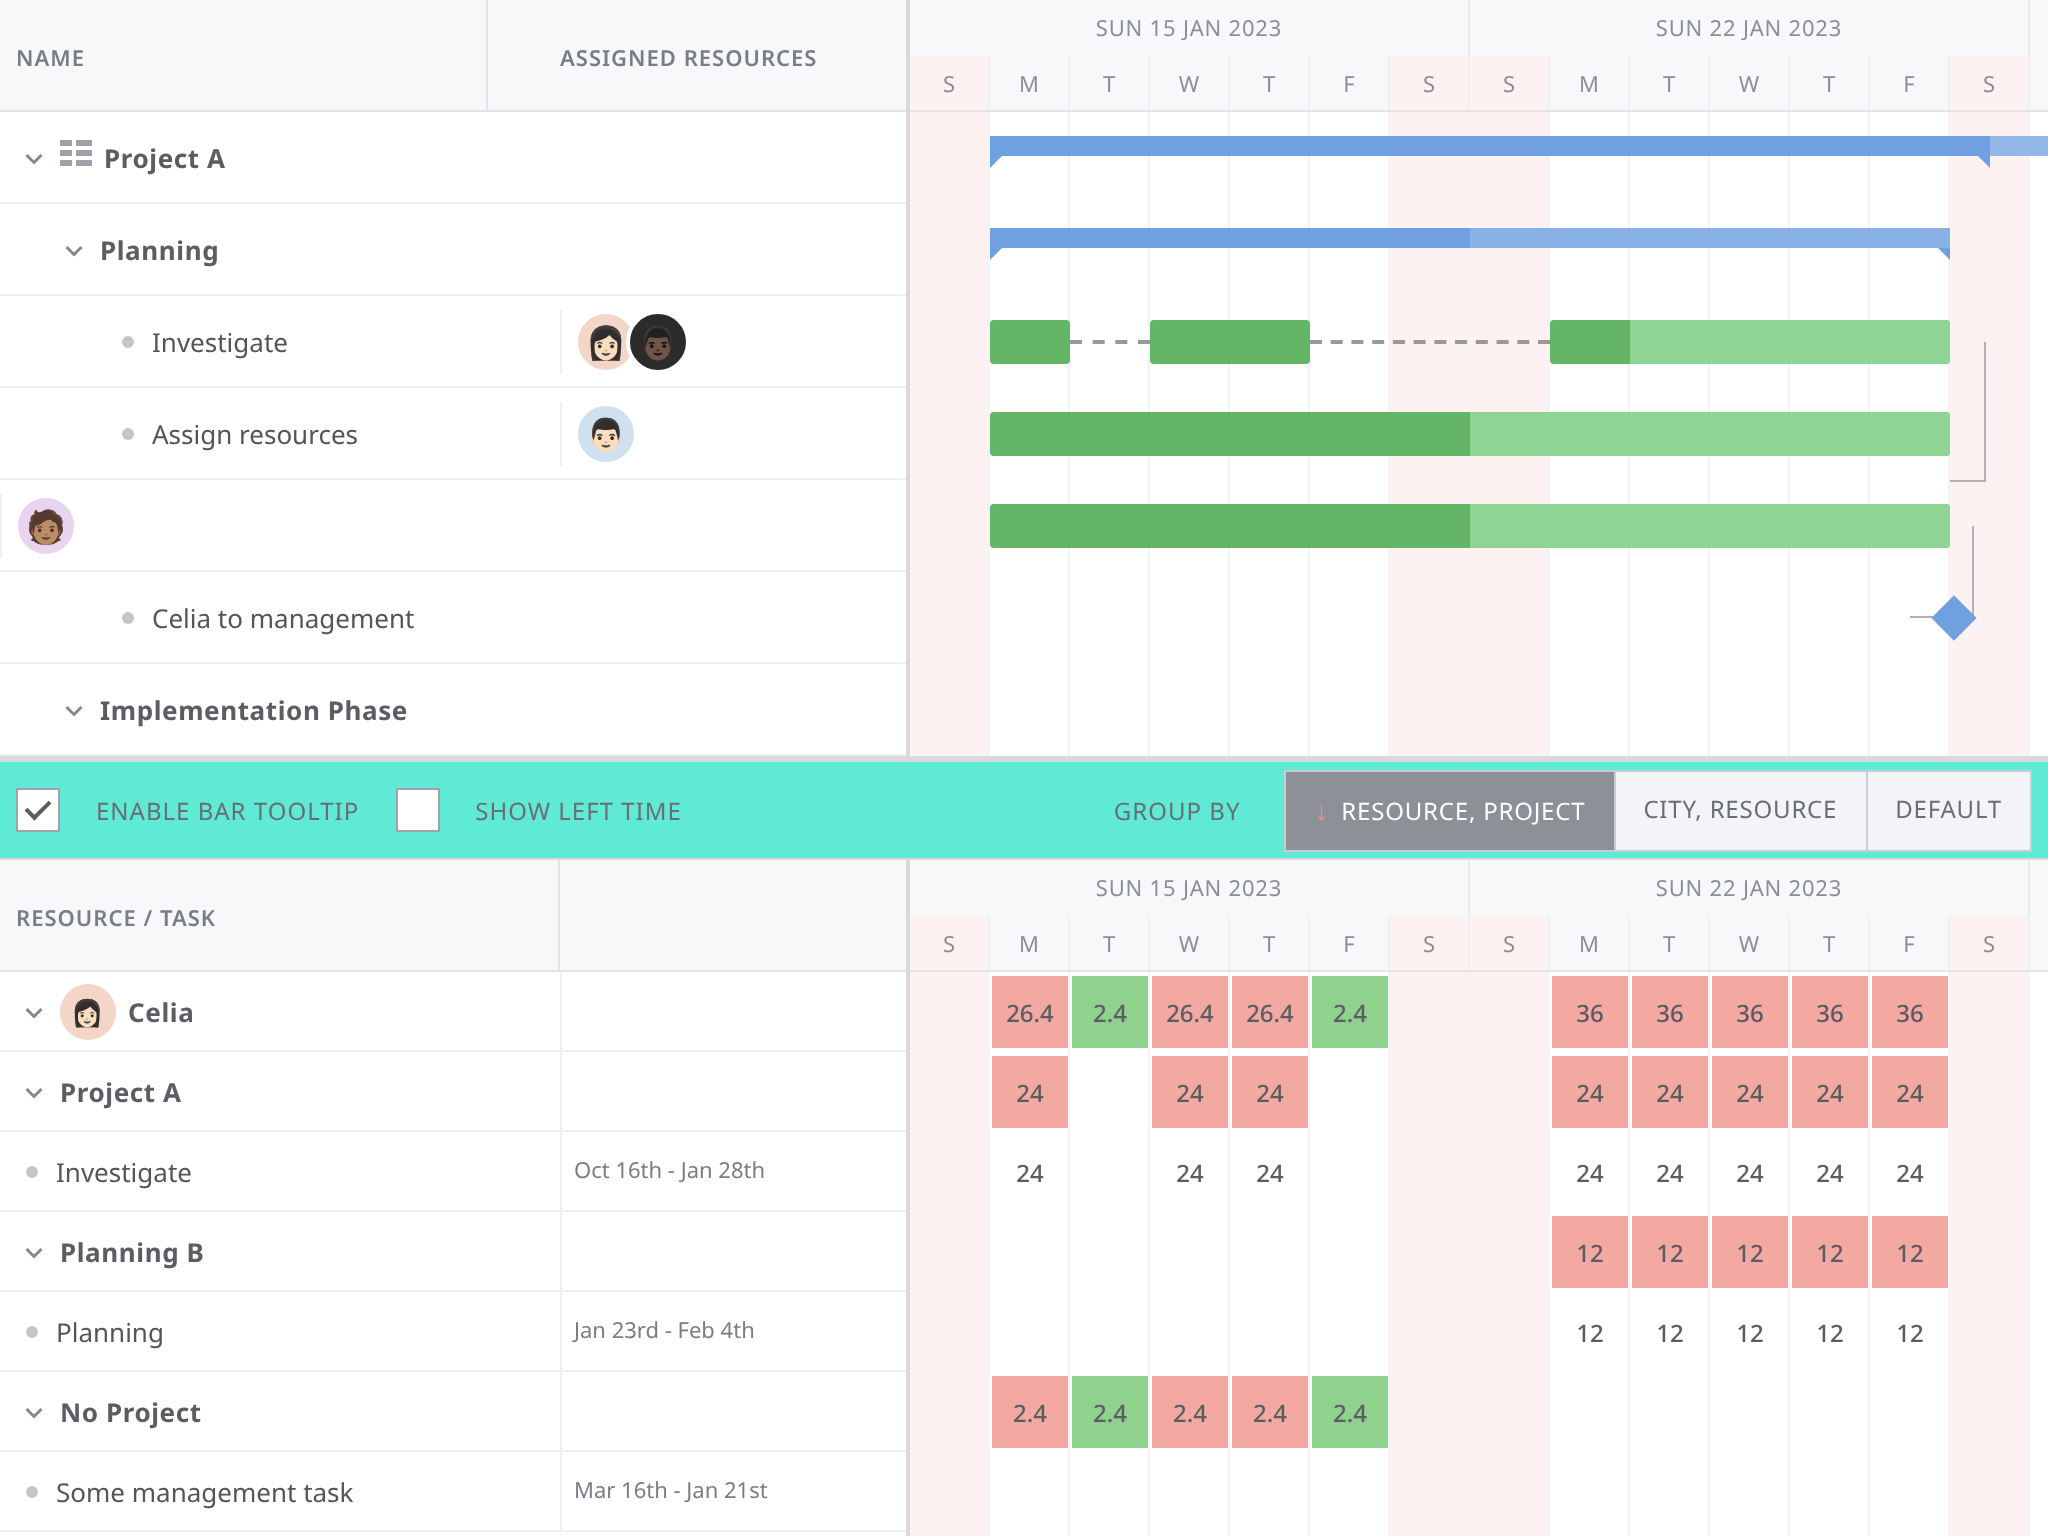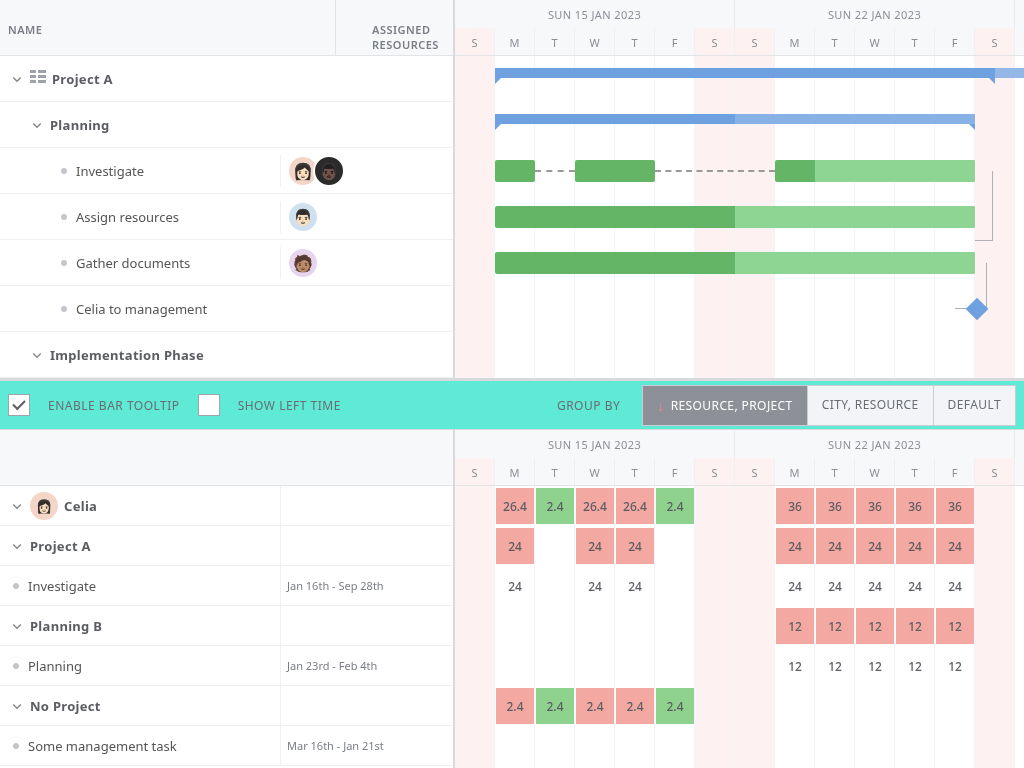--- a/index.html
+++ b/index.html
@@ -5,21 +5,21 @@
   * { box-sizing: border-box; margin: 0; padding: 0; font-family: system-ui, -apple-system, sans-serif; }
   body { background: #fff; color: #555; font-size: 13px; width: 1024px; height: 768px; overflow: hidden; }
 
   
   .gantt-top { height: 380px; display: flex; border-bottom: 2px solid #d8d9dc; }
   .g-left { width: 455px; display:flex; flex-direction:column; border-right: 2px solid #d8d9dc; }
   .g-right { width: 569px; overflow: hidden; position: relative; }
 
   .grid-header { display:flex; height:56px; background:#f7f8fa; border-bottom:1px solid #e3e4e8;
                  font-size:11px; letter-spacing:0.5px; text-transform:uppercase; color:#7a7d85; }
-  .hdr-name { width:336px; padding:22px 0 0 8px; border-right:1px solid #e3e4e8; font-weight:600;}
+  .hdr-name { width:244px; padding:22px 0 0 8px; border-right:1px solid #e3e4e8; font-weight:600;}
   .hdr-res  { flex:1; padding:22px 0 0 8px; font-weight:600;margin-left:28px;}
 
   .g-row { height:46px; display:flex; align-items:center; border-bottom:1px solid #eef0f3; }
   .cell-name { width:280px; padding-left:10px; display:flex; align-items:center; gap:6px; }
   .cell-res  { flex:1; border-left:1px solid #eef0f3; padding-left:6px; display:flex; align-items:center; gap:-6px;}
   .exp-icon { width:14px; height:14px; display:inline-flex; align-items:center; justify-content:center; color:#888; cursor:pointer;}
   .chev svg{width:12px;height:12px;}
   .proj-icon{ color:#9ea1a9; }
   .bullet { width:6px;height:6px;border-radius:50%;background:#c4c6cc;margin:0 3px 0 3px;}
   .bold { font-weight:700; color:#5b5d63; letter-spacing:0.3px;}
@@ -147,24 +147,20 @@
         <div class="g-row">
           <div class="cell-name indent-2">
             <span class="bullet"></span>
             <span>Assign resources</span>
           </div>
           <div class="cell-res">
             <span class="avatar av3">👨🏻</span>
           </div>
         </div>
         <div class="g-row">
-          <div class="cell-name indent-2">
-            <span class="bullet"></span>
-            <span>Gather documents</span>
-          </div>
           <div class="cell-res">
             <span class="avatar av4">🧑🏽</span>
           </div>
         </div>
         <div class="g-row">
           <div class="cell-name indent-2">
             <span class="bullet"></span>
             <span>Celia to management</span>
           </div>
           <div class="cell-res"></div>
@@ -281,20 +277,21 @@
       <span style="text-transform:uppercase;">Resource, Project</span>
     </div>
     <div class="seg-btn" style="text-transform:uppercase;">City, Resource</div>
     <div class="seg-btn" style="text-transform:uppercase;">Default</div>
   </div>
 </div>
 
 <div class="histo">
   <div class="h-left">
     <div class="h-hdr">
+      <div class="h-hdr-name">Resource / Task</div>
       <div class="h-hdr-rest"></div>
     </div>
     <div id="h-rows">
         <div class="h-row">
           <div class="h-name">
             <span class="exp-icon chev">
               <svg viewBox="0 0 16 16" fill="none" stroke="currentColor" stroke-width="2">
                 <path d="M3 6l5 5 5-5"></path>
               </svg>
             </span>
@@ -312,21 +309,21 @@
             </span>
             <span class="bold">Project A</span>
           </div>
           <div class="h-extra"></div>
         </div>
         <div class="h-row">
           <div class="h-name indent-2">
             <span class="bullet"></span>
             <span>Investigate</span>
           </div>
-          <div class="h-extra">Jan 16th - Sep 28th</div>
+          <div class="h-extra">Oct 16th - Jan 28th</div>
         </div>
         <div class="h-row">
           <div class="h-name indent-1">
             <span class="exp-icon chev">
               <svg viewBox="0 0 16 16" fill="none" stroke="currentColor" stroke-width="2">
                 <path d="M3 6l5 5 5-5"></path>
               </svg>
             </span>
             <span class="bold">Planning B</span>
           </div>

